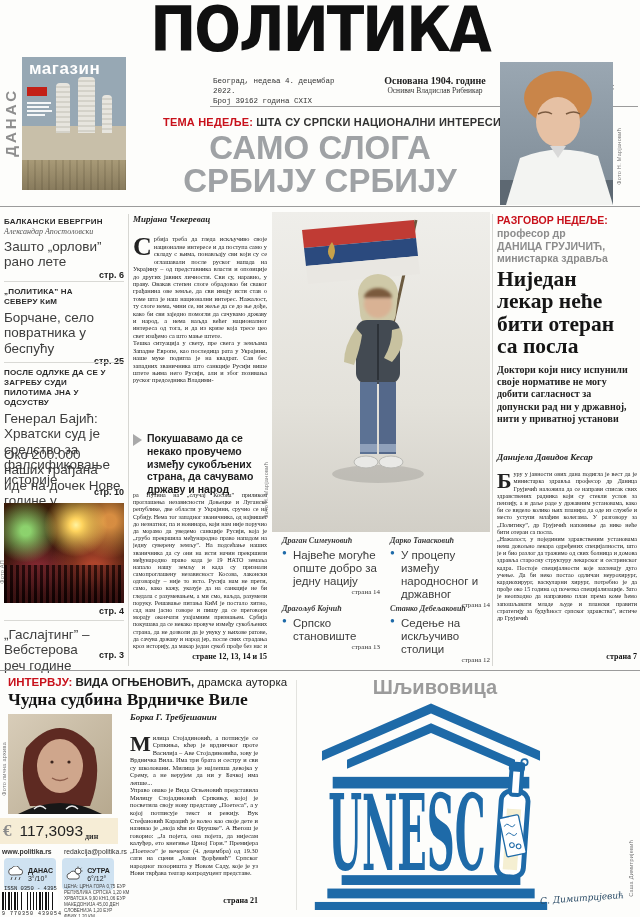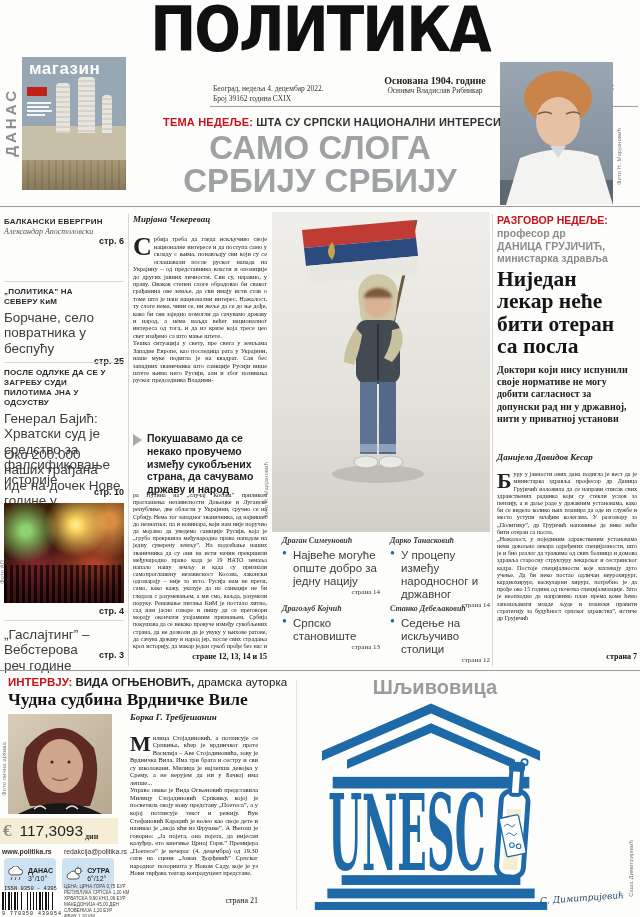--- a/index.html
+++ b/index.html
@@ -100,21 +100,21 @@
     <div class="tower" style="left:80px;top:38px;width:10px;height:38px;"></div>
     <div class="citystrip"></div>
     <div class="redtag"></div>
     <div class="wline" style="left:5px;top:45px;width:24px;"></div>
     <div class="wline" style="left:5px;top:49px;width:22px;"></div>
     <div class="wline" style="left:5px;top:53px;width:25px;"></div>
     <div class="wline" style="left:5px;top:57px;width:18px;"></div>
     <div class="mag-title">магазин</div>
   </div>
 
-  <div class="abs dl1" style="left:213px;top:84px;width:130px;">
+  <div class="abs dl1" style="left:213px;top:76px;width:130px;font-family:Liberation Mono, monospace;">
     <div>Београд, недеља 4. децембар 2022.</div>
     <div>Број 39162 година CXIX</div>
   </div>
   <div class="abs" style="left:360px;top:75px;width:150px;text-align:center;">
     <div class="dlc">Основана 1904. године</div>
     <div class="dl1">Оснивач Владислав Рибникар</div>
   </div>
   <div class="abs dl1" style="left:541px;top:76px;width:50px;">
     <div>Примерак</div>
     <div>75 динара</div>
@@ -147,20 +147,21 @@
   </svg>
   <div class="abs vert credit" style="left:616px;top:128px;">Фото Н. Марјановић</div>
 
   <div class="hr" style="left:0;top:206px;width:640px;"></div>
 
   <div class="vr" style="left:128px;top:214px;height:452px;"></div>
 
   <div class="abs" style="left:4px;top:217px;width:120px;">
     <div class="sb-k sans">БАЛКАНСКИ ЕВЕРГРИН</div>
     <div class="sb-a">Александар Апостоловски</div>
+    <div class="sb-t" style="margin-top:3px;">Зашто „орлови” рано лете</div>
     <div class="sb-p">стр. 6</div>
   </div>
   <div class="sep" style="top:281px;"></div>
 
   <div class="abs" style="left:4px;top:287px;width:120px;">
     <div class="sb-k sans" style="width:90px;">„ПОЛИТИКА” НА СЕВЕРУ КиМ</div>
     <div class="sb-t" style="margin-top:3px;width:100px;">Борчане, село повратника у беспућу</div>
     <div class="sb-p">стр. 25</div>
   </div>
   <div class="sep" style="top:362px;"></div>
@@ -306,21 +307,21 @@
   </svg>
   <div class="abs vert credit" style="left:1px;top:742px;">Фото лична архива</div>
 
   <div class="abs byline" style="left:130px;top:712px;">Борка Г. Требјешанин</div>
   <div class="abs" style="left:130px;top:726px;width:128px;height:168px;">
     <p class="body-t just" style="margin:0;height:168px;font-size:6.4px;">
       <span class="dc2">М</span><span>илица Стојадиновић, а потписује се Српкиња, кћер је врдничког проте Василија – Аве Стојадиновића, зову је Врдничка Вила. Има три брата и сестру и сви су школовани. Милица је најлепша девојка у Срему, а не верујем да ни у Бачкој има лепше...
 Управо овако је Вида Огњеновић представила Милицу Стојадиновић Српкињу, којој је посветила своју нову представу „Поетеса”, а у којој потписује текст и режију. Вук Стефановић Караџић је волео као своје дете и називао је „моја кћи из Фрушке”. А Његош је говорио: „Ја појета, она појета, да нијесам калуђер, ето кнегиње Црној Гори.” Премијера „Поетесе” је вечерас (4. децембра) од 19.30 сати на сцени „Јован Ђорђевић” Српског народног позоришта у Новом Саду, које је уз Нови тврђава театар копродуцент представе.</span>
     </p>
   </div>
-  <div class="abs pages" style="left:130px;top:896px;width:128px;font-weight:normal;">страна 21</div>
+  <div class="abs pages" style="left:130px;top:896px;width:128px;font-weight:bold;">страна 21</div>
 
   <div class="abs eurobox">
     <span class="euro-sym">€</span>
     <span class="euro-rate">117,3093</span>
     <span class="euro-din">дин</span>
   </div>
   <div class="abs url" style="left:2px;top:848px;">www.politika.rs</div>
   <div class="abs url" style="left:64px;top:848px;font-weight:normal;">redakcija@politika.rs</div>
 
   <div class="wtile" style="left:4px;top:858px;">

